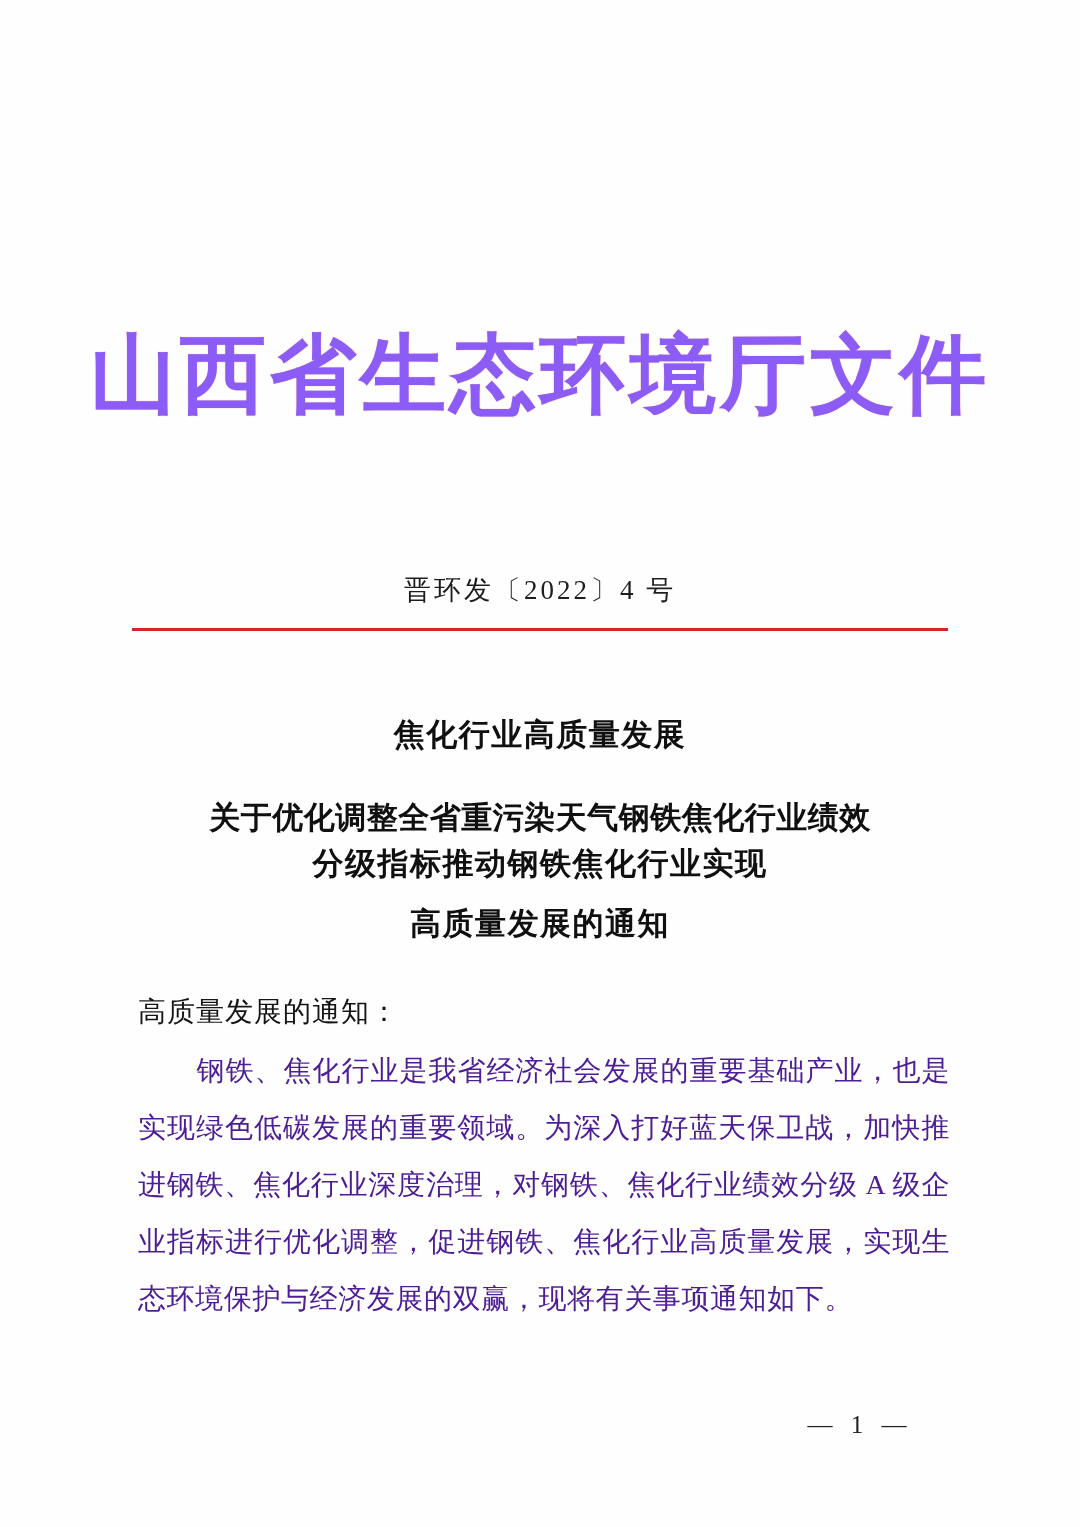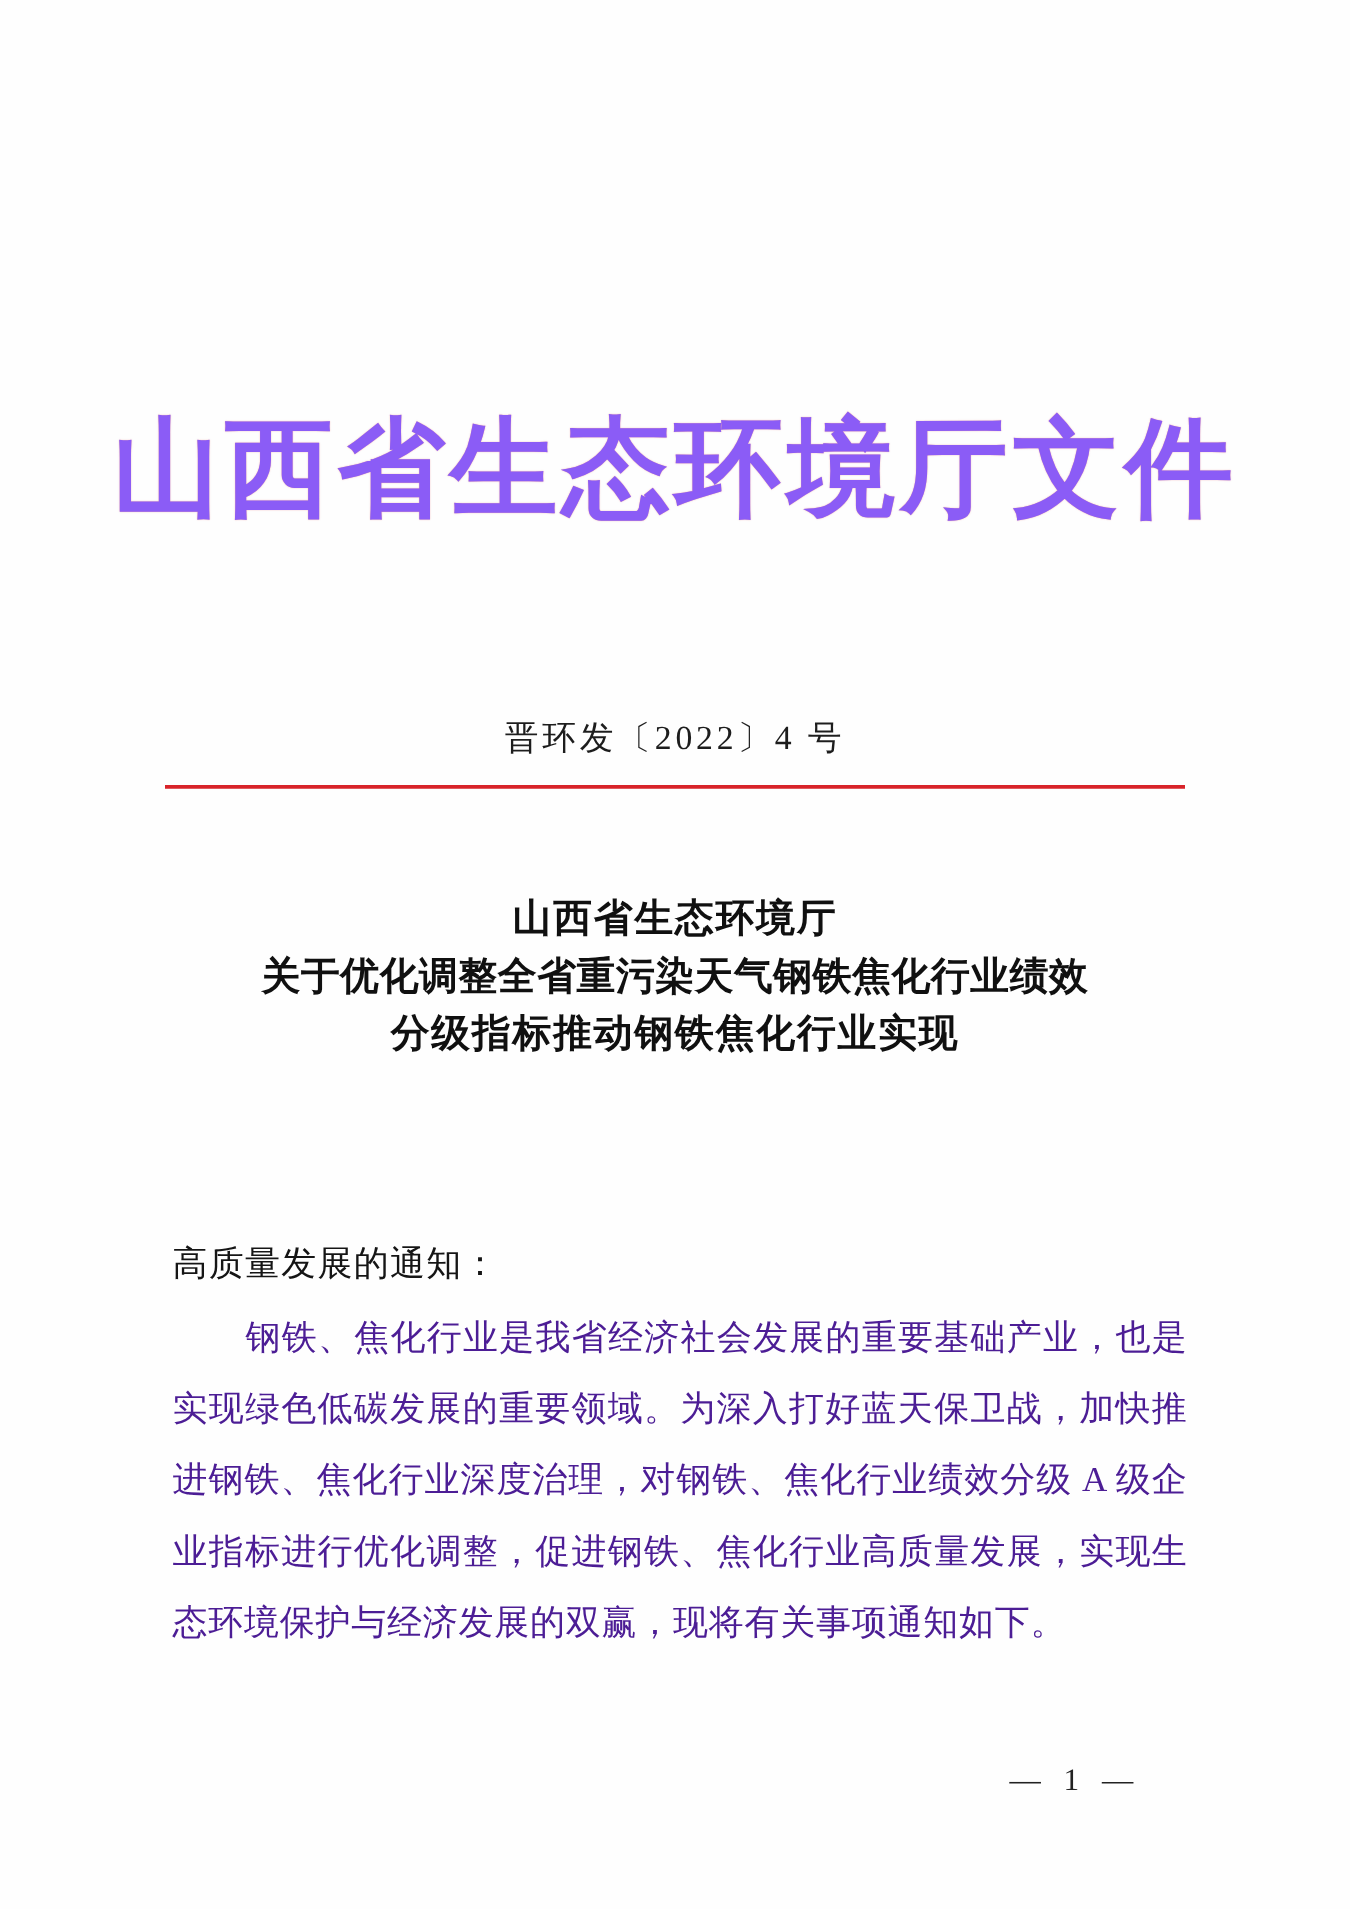--- a/index.html
+++ b/index.html
@@ -74,20 +74,21 @@
   .title-line {
     font-weight: bold;
     font-size: 31px;
     line-height: 46px;
     letter-spacing: 1.5px;
     color: #101010;
     white-space: nowrap;
   }
   .title-line.wide {
     letter-spacing: 0.5px;
+    margin-top: 37px;
   }
   .title-line.last {
     margin-top: 14px;
   }
 
   
   .body-block {
     position: absolute;
     top: 992px;
     left: 138px;
@@ -134,23 +135,24 @@
 
   <div class="masthead">
     <div class="masthead-title">山西省生态环境厅文件</div>
   </div>
 
   <div class="doc-number">晋环发〔2022〕4 号</div>
 
   <div class="red-rule"></div>
 
   <div class="title-block">
-    <div class="title-line">山西省生态环境厅</div>
+    <div class="title-line">焦化行业高质量发展</div>
     <div class="title-line wide">关于优化调整全省重污染天气钢铁焦化行业绩效</div>
     <div class="title-line">分级指标推动钢铁焦化行业实现</div>
+    <div class="title-line last">高质量发展的通知</div>
   </div>
 
   <div class="body-block">
     <div class="salutation">高质量发展的通知：</div>
     <div class="para"><span class="indent"></span><span>钢铁、焦化行业是我省经济社会发展的重要基础产业，也是实现绿色低碳发展的重要领域。为深入打好蓝天保卫战，加快推进钢铁、焦化行业深度治理，对钢铁、焦化行业绩效分级 A 级企业指标进行优化调整，促进钢铁、焦化行业高质量发展，实现生态环境保护与经济发展的双赢，现将有关事项通知如下。</span></div>
   </div>
 
   <div class="page-number">— 1 —</div>
 
 </div>

